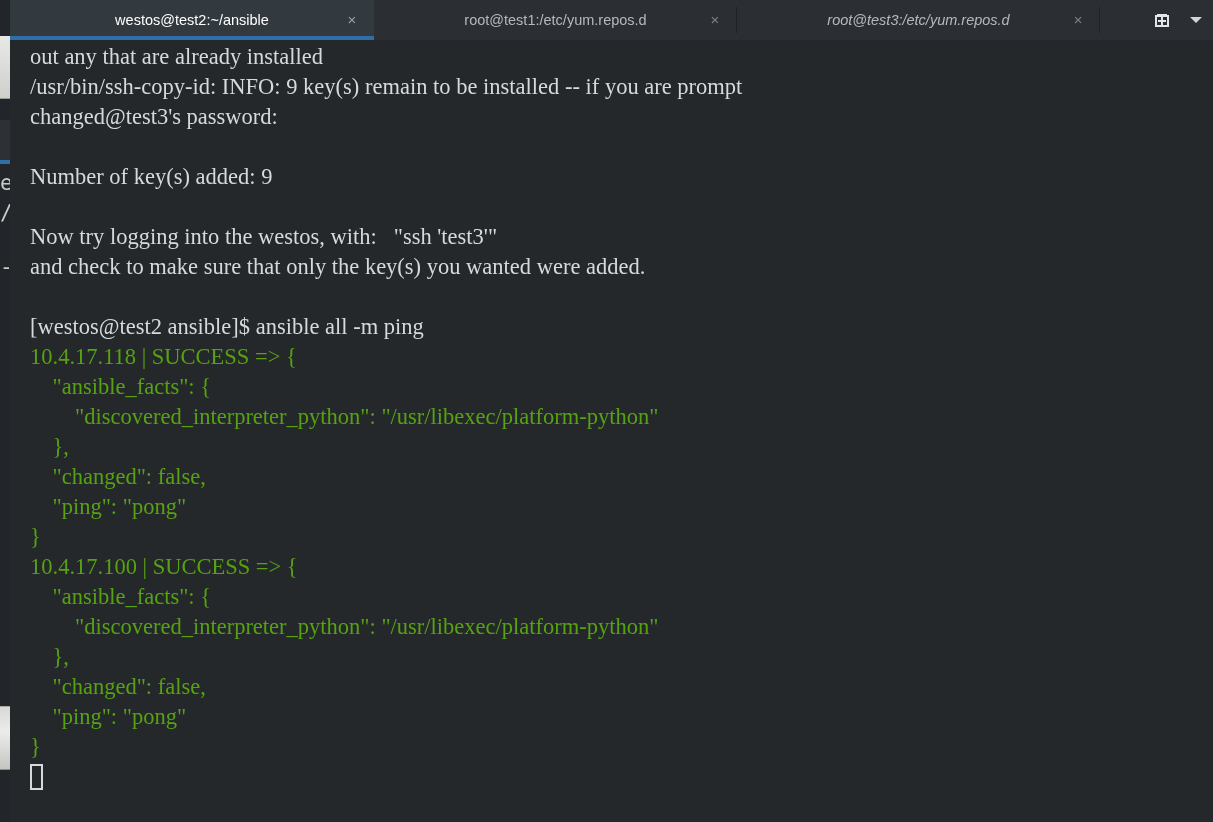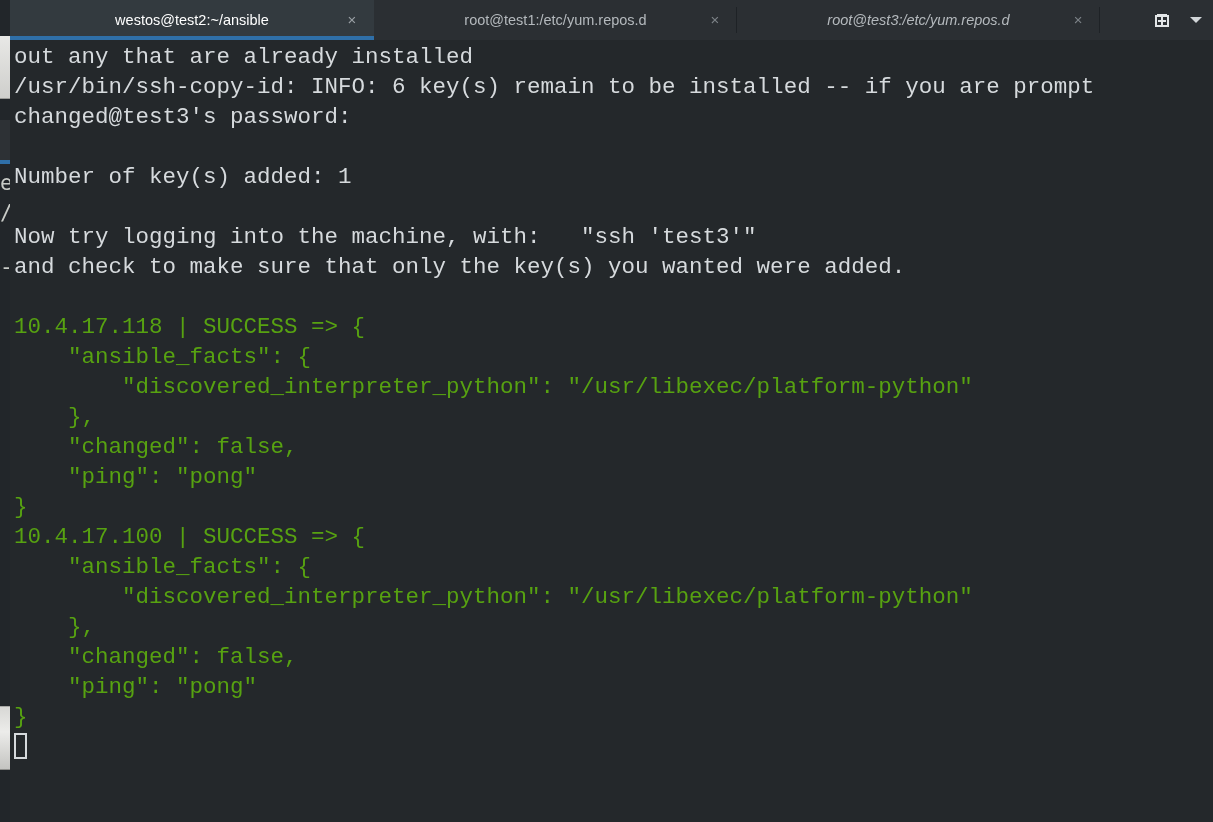--- a/index.html
+++ b/index.html
@@ -184,25 +184,25 @@
     position: relative;
     height: 782px;
     background: #24282b;
     padding: 0;
     overflow: hidden;
   }
   .term-line {
     position: relative;
     height: 30px;
     line-height: 30px;
-    font-family: Liberation Mono, monospace;
+    font-family: Liberation Serif, serif;
     font-size: 22.5px;
     letter-spacing: 0px;
     white-space: pre;
-    padding-left: 4px;
+    padding-left: 20px;
     color: #d6dadd;
     overflow: visible;
   }
   .term-line.green { color: #57a211; }
   #terminal-body { padding-top: 2px; }
 
   .cursor-block {
     display: inline-block;
     width: 13px;
     height: 26px;
@@ -271,28 +271,29 @@
       <div id="tab-list-button">
         <svg width="14" height="10" viewBox="0 0 14 10" aria-hidden="true">
           <path d="M1 2 L7 8 L13 2 Z" fill="#d2d6d9"></path>
         </svg>
       </div>
     </div>
   </div>
 
   <div id="terminal-body">
     <div class="term-line">out any that are already installed</div>
-    <div class="term-line">/usr/bin/ssh-copy-id: INFO: 6 key(s) remain to be installed -- if you are prompt</div>
+    <div class="term-line">/usr/bin/ssh-copy-id: INFO: 9 key(s) remain to be installed -- if you are prompt</div>
     <div class="term-line">changed@test3's password: </div>
     <div class="term-line"></div>
-    <div class="term-line">Number of key(s) added: 1</div>
+    <div class="term-line">Number of key(s) added: 9</div>
     <div class="term-line"></div>
-    <div class="term-line">Now try logging into the machine, with:   "ssh 'test3'"</div>
+    <div class="term-line">Now try logging into the westos, with:   "ssh 'test3'"</div>
     <div class="term-line">and check to make sure that only the key(s) you wanted were added.</div>
     <div class="term-line"></div>
+    <div class="term-line">[westos@test2 ansible]$ ansible all -m ping</div>
     <div class="term-line green">10.4.17.118 | SUCCESS =&gt; {</div>
     <div class="term-line green">    "ansible_facts": {</div>
     <div class="term-line green">        "discovered_interpreter_python": "/usr/libexec/platform-python"</div>
     <div class="term-line green">    },</div>
     <div class="term-line green">    "changed": false,</div>
     <div class="term-line green">    "ping": "pong"</div>
     <div class="term-line green">}</div>
     <div class="term-line green">10.4.17.100 | SUCCESS =&gt; {</div>
     <div class="term-line green">    "ansible_facts": {</div>
     <div class="term-line green">        "discovered_interpreter_python": "/usr/libexec/platform-python"</div>

